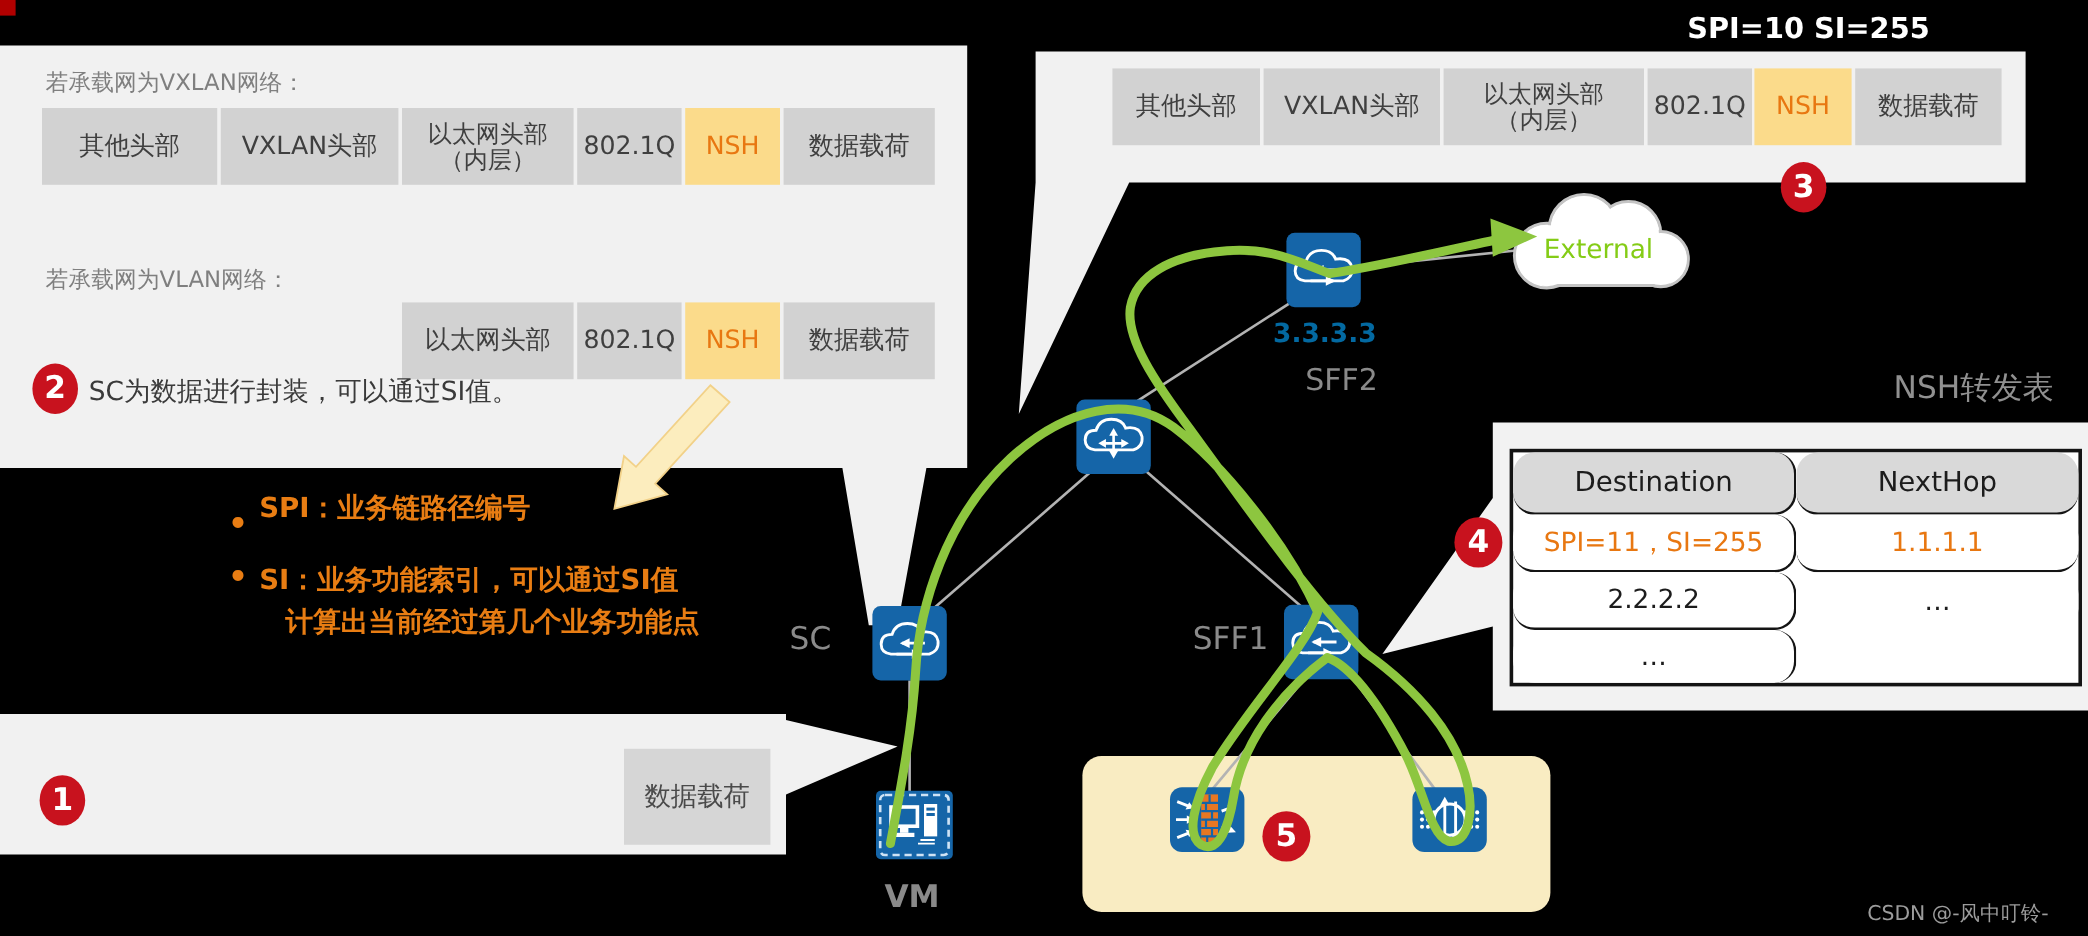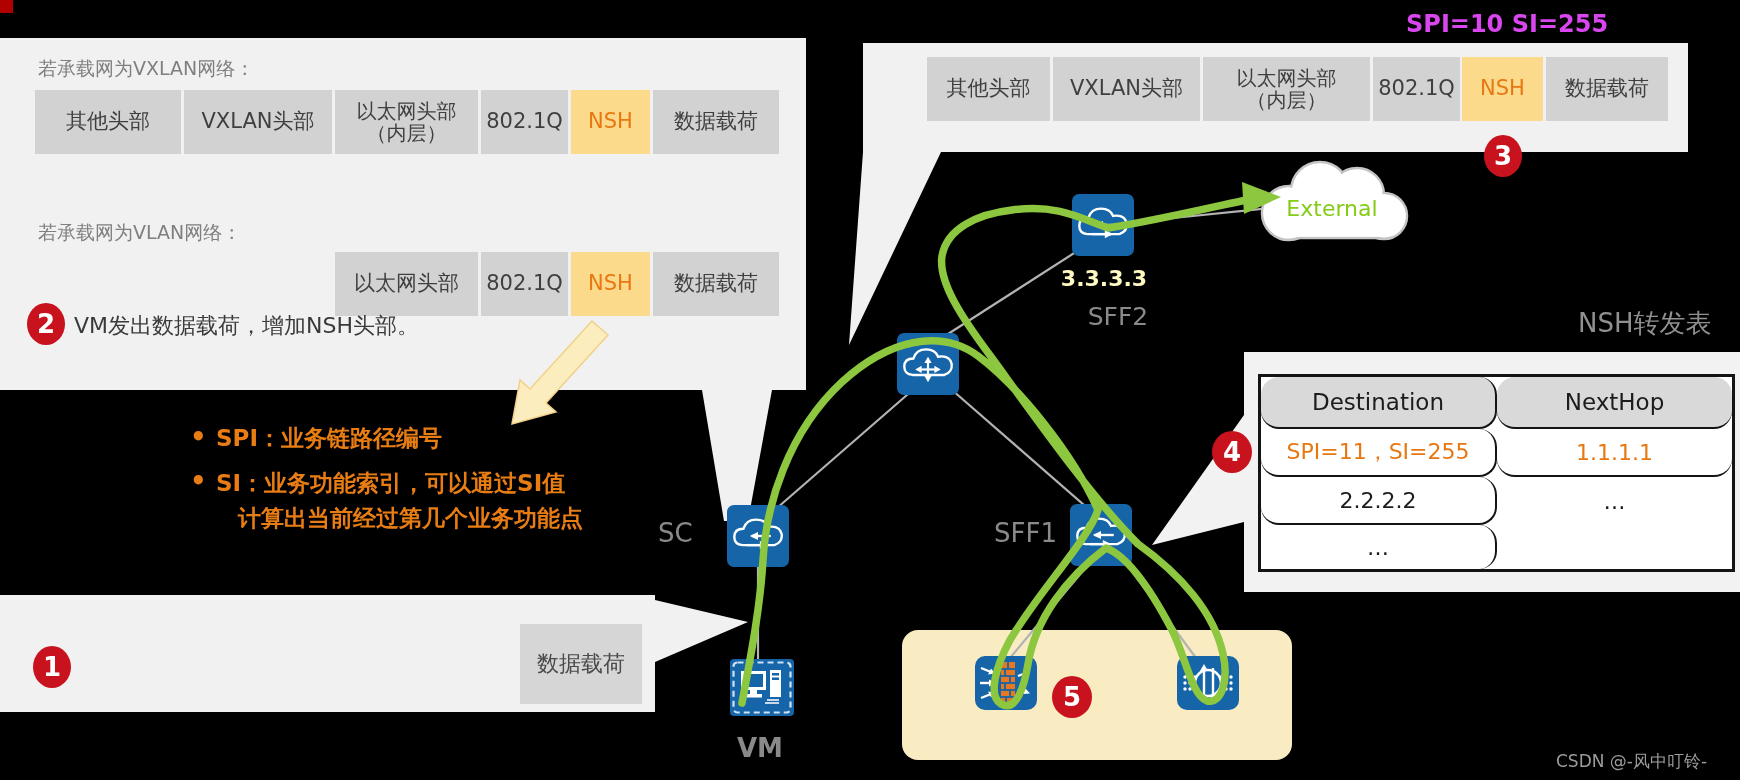--- a/index.html
+++ b/index.html
@@ -11,21 +11,21 @@
   .cell{position:absolute;height:64px;background:#d2d2d2;color:#3f3f3f;font-size:21px;
         display:flex;align-items:center;justify-content:center;text-align:center;line-height:1.12;}
   .cell.nsh{background:#fbdb8b;color:#e87711;}
   .cell .two{display:block;font-size:20px;}
   .num-badge{position:absolute;background:#c8121e;color:#fff;border-radius:50%;
              display:flex;align-items:center;justify-content:center;
              font-size:26px;font-weight:bold;z-index:6;}
   .step-text{position:absolute;color:#3a3a3a;}
   .orange-note{position:absolute;color:#e87d13;font-weight:bold;font-size:23px;white-space:nowrap;}
   .node-label{position:absolute;color:#8a8a8a;white-space:nowrap;}
-  .ip-label{position:absolute;color:#fef9c3;font-weight:bold;font-size:22px;white-space:nowrap;text-align:center;}
+  .ip-label{position:absolute;color:#0369a1;font-weight:bold;font-size:22px;white-space:nowrap;text-align:center;}
   .node{position:absolute;background:#1565a8;border-radius:7px;z-index:3;}
   .payload-box{position:absolute;background:#d6d6d6;color:#4a4a4a;font-size:22px;
                display:flex;align-items:center;justify-content:center;}
   .tbl{position:absolute;left:1258px;top:374px;z-index:5;border:3px solid #141414;background:#fff;
        display:grid;grid-template-columns:236px 235px;grid-template-rows:52px 48px 48px 44px;}
   .tbl > div{display:flex;align-items:center;justify-content:center;font-size:22px;color:#1c1c1c;
              border-right:2px solid #141414;border-bottom:2px solid #141414;background:#fff;border-radius:18px;}
   .tbl > div:nth-child(2n){border-right:none;}
   .tbl > div:nth-last-child(-n+2){border-bottom:none;}
   .tbl > .th{background:#d9d9d9;font-size:23px;}
@@ -93,32 +93,32 @@
   <div class="cell" style="left:653px;top:90px;width:126px;z-index:2">数据载荷</div>
 
   <div class="abs panel-title" style="left:38px;top:220px;z-index:2">若承载网为VLAN网络：</div>
 
   <div class="cell" style="left:335px;top:252px;width:143px;z-index:2">以太网头部</div>
   <div class="cell" style="left:481px;top:252px;width:87px;z-index:2">802.1Q</div>
   <div class="cell nsh" style="left:571px;top:252px;width:79px;z-index:2">NSH</div>
   <div class="cell" style="left:653px;top:252px;width:126px;z-index:2">数据载荷</div>
 
   <div class="num-badge" style="left:27px;top:303px;width:38px;height:42px">2</div>
-  <div class="step-text" style="left:74px;top:311px;font-size:22px;z-index:2">VM发出数据载荷，增加NSH头部。</div>
+  <div class="step-text" style="left:74px;top:311px;font-size:22px;z-index:2">SC为数据进行封装，可以通过SI值。</div>
 
   <div class="orange-note" style="left:190px;top:422px;font-size:26px">•</div>
-  <div class="orange-note" style="left:216px;top:423px">SPI：业务链路径编号</div>
+  <div class="orange-note" style="left:216px;top:408px">SPI：业务链路径编号</div>
   <div class="orange-note" style="left:190px;top:466px;font-size:26px">•</div>
   <div class="orange-note" style="left:238px;top:503px">计算出当前经过第几个业务功能点</div>
   <div class="orange-note" style="left:216px;top:468px">SI：业务功能索引，可以通过SI值</div>
 
   <div class="num-badge" style="left:33px;top:646px;width:38px;height:42px">1</div>
   <div class="payload-box" style="left:520px;top:624px;width:122px;height:80px;z-index:2">数据载荷</div>
 
-  <div class="abs" style="left:1406px;top:10px;font-size:24px;font-weight:bold;color:#d946ef;z-index:2;white-space:nowrap">SPI=10   SI=255</div>
+  <div class="abs" style="left:1406px;top:10px;font-size:24px;font-weight:bold;color:#ffffff;z-index:2;white-space:nowrap">SPI=10   SI=255</div>
 
   <div class="cell" style="left:927px;top:57px;width:123px;z-index:2">其他头部</div>
   <div class="cell" style="left:1053px;top:57px;width:147px;z-index:2">VXLAN头部</div>
   <div class="cell" style="left:1203px;top:57px;width:167px;z-index:2">
     <span>
         <span class="two">以太网头部</span>
         <span class="two">（内层）</span>
       </span>
   </div>
   <div class="cell" style="left:1373px;top:57px;width:87px;z-index:2">802.1Q</div>

